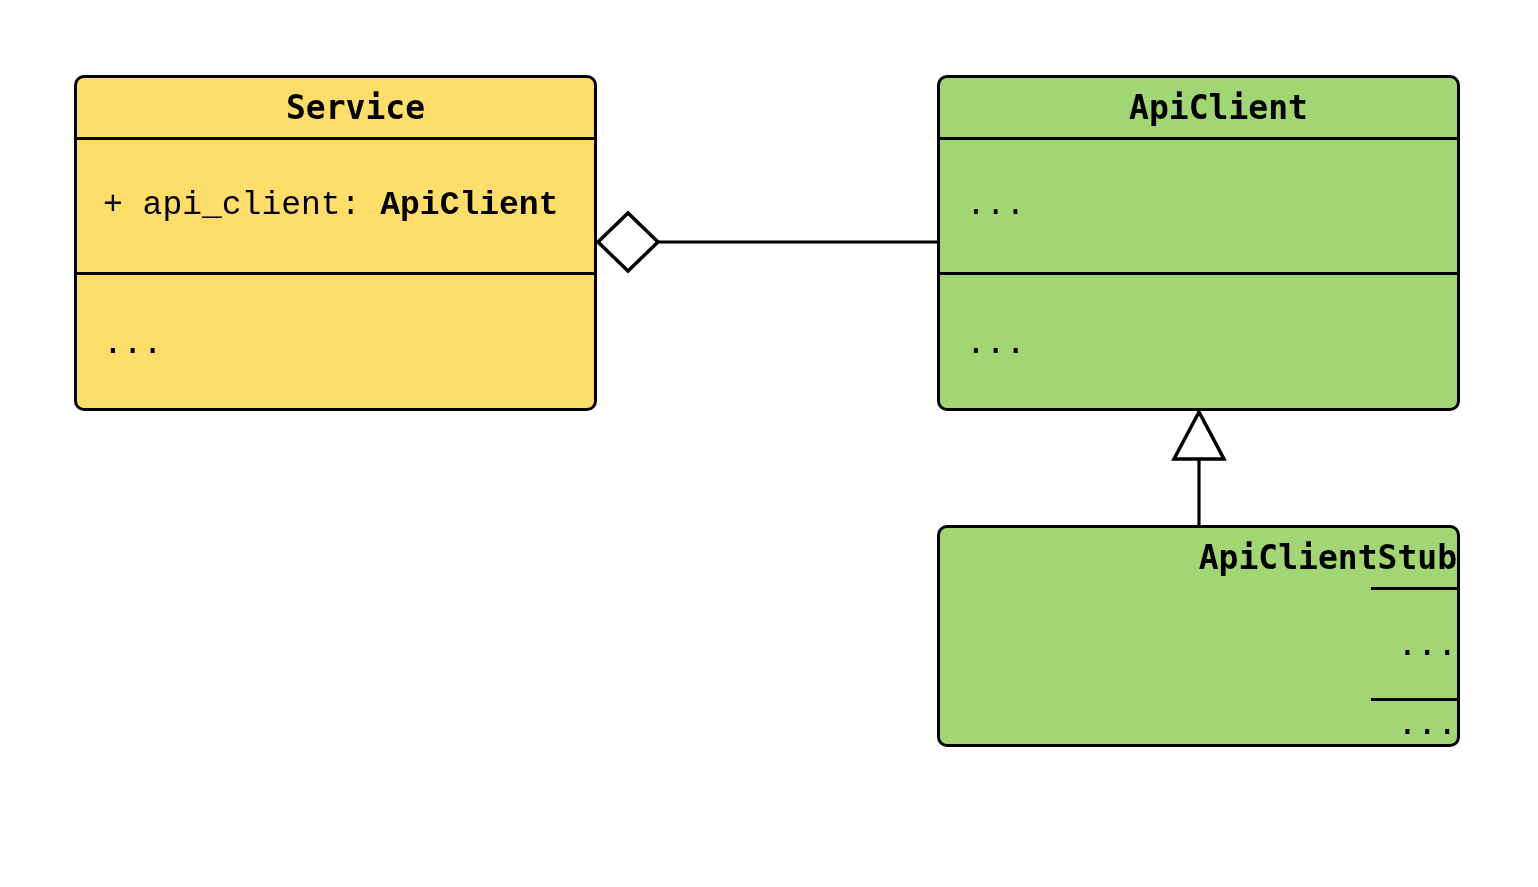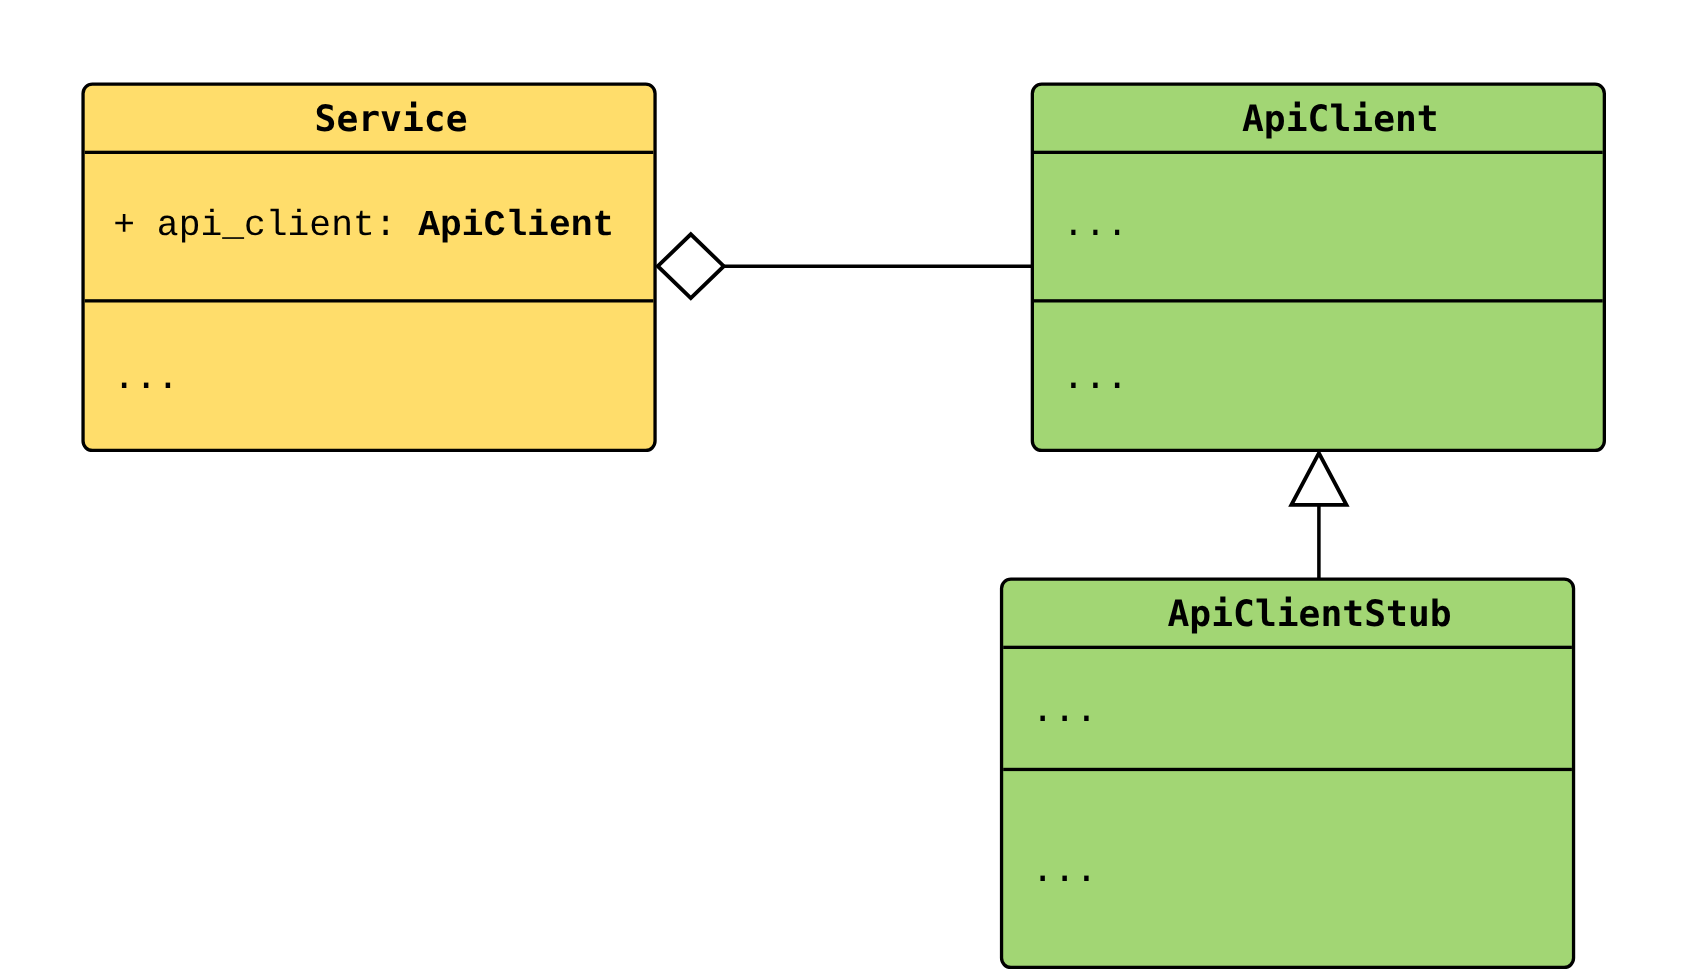--- a/index.html
+++ b/index.html
@@ -103,21 +103,21 @@
   <div class="class-node fill-green node-lg" style="left:937px; top:75px; width:523px; height:336px;">
     <div class="class-title">ApiClient</div>
     <div class="section sec-attrs">
       <span>...</span>
     </div>
     <div class="section sec-methods">
       <span>...</span>
     </div>
   </div>
 
-  <div class="class-node fill-green node-sm" style="left:909px; top:525px; width:523px; height:356px;">
+  <div class="class-node fill-green node-sm" style="left:937px; top:525px; width:523px; height:222px;align-items:flex-end;">
     <div class="class-title">ApiClientStub</div>
     <div class="section sec-attrs">
       <span>...</span>
     </div>
     <div class="section sec-methods">
       <span>...</span>
     </div>
   </div>
 
 </div>

